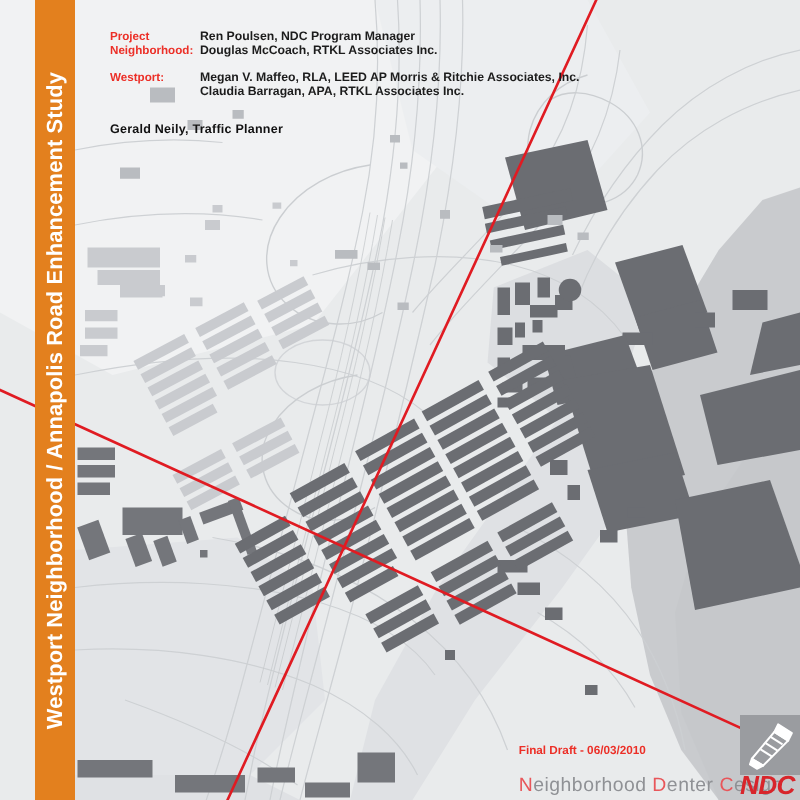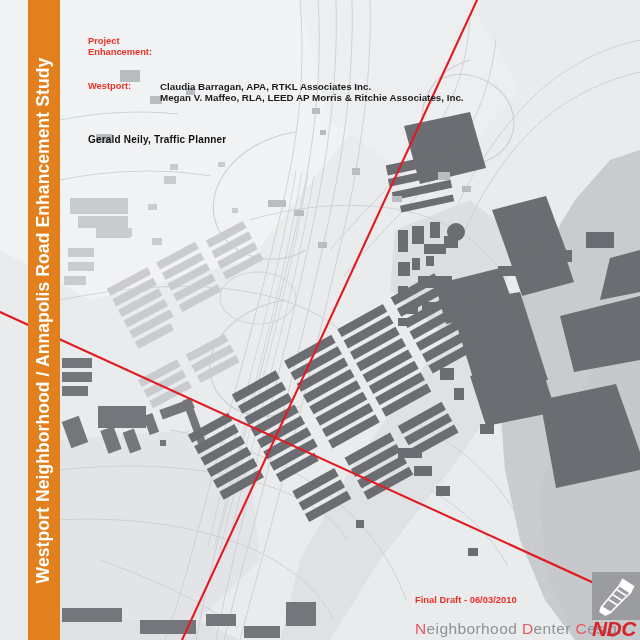--- a/index.html
+++ b/index.html
@@ -21,21 +21,21 @@
     display:flex;align-items:center;justify-content:center;
   }
   .side-band-title span{
     transform:rotate(-90deg);white-space:nowrap;
     color:#ffffff;font-size:17.5px;font-weight:bold;letter-spacing:0.1px;
     font-family:"Liberation Sans",sans-serif;
   }
 
   
   .credits{position:absolute;left:88px;top:24px;z-index:25;}
-  .credit-row{display:flex;align-items:flex-start;margin-bottom:0px;margin-top:12px;}
+  .credit-row{display:flex;align-items:flex-start;margin-bottom:0px;}
   .credit-label{
     width:72px;flex:0 0 72px;color:#ec2f27;font-size:9.3px;font-weight:bold;
     line-height:11.4px;font-family:"Liberation Sans",sans-serif;
   }
   .credit-values{
     color:#1c1c1c;font-size:9.8px;font-weight:bold;line-height:11.4px;
     font-family:"Liberation Sans",sans-serif;white-space:nowrap;
   }
   .credit-values div{white-space:nowrap;}
   .gap-a{height:10px;}
@@ -346,33 +346,37 @@
     <div class="side-band-title">
       <span>Westport Neighborhood / Annapolis Road Enhancement Study</span>
     </div>
   </div>
 
   <div class="credits">
 
     <div class="credit-row">
       <div class="credit-label">
         <div>Project</div>
-        <div>Enhancement:</div>
+        <div>Neighborhood:</div>
+      </div>
+      <div class="credit-values">
+        <div>Ren Poulsen, NDC Program Manager</div>
+        <div>Douglas McCoach, RTKL Associates Inc.</div>
       </div>
     </div>
 
     <div class="gap-a"></div>
 
     <div class="credit-row">
       <div class="credit-label">
         <div>Westport:</div>
       </div>
       <div class="credit-values">
+        <div>Megan V. Maffeo, RLA, LEED AP Morris &amp; Ritchie Associates, Inc.</div>
         <div>Claudia Barragan, APA, RTKL Associates Inc.</div>
-        <div>Megan V. Maffeo, RLA, LEED AP Morris &amp; Ritchie Associates, Inc.</div>
       </div>
     </div>
 
     <div class="gap-b"></div>
 
     <div class="credit-row">
       <div class="credit-values">
         <div style="height:11px;"></div>
         <div class="planner-name">Gerald Neily, Traffic Planner</div>
       </div>

